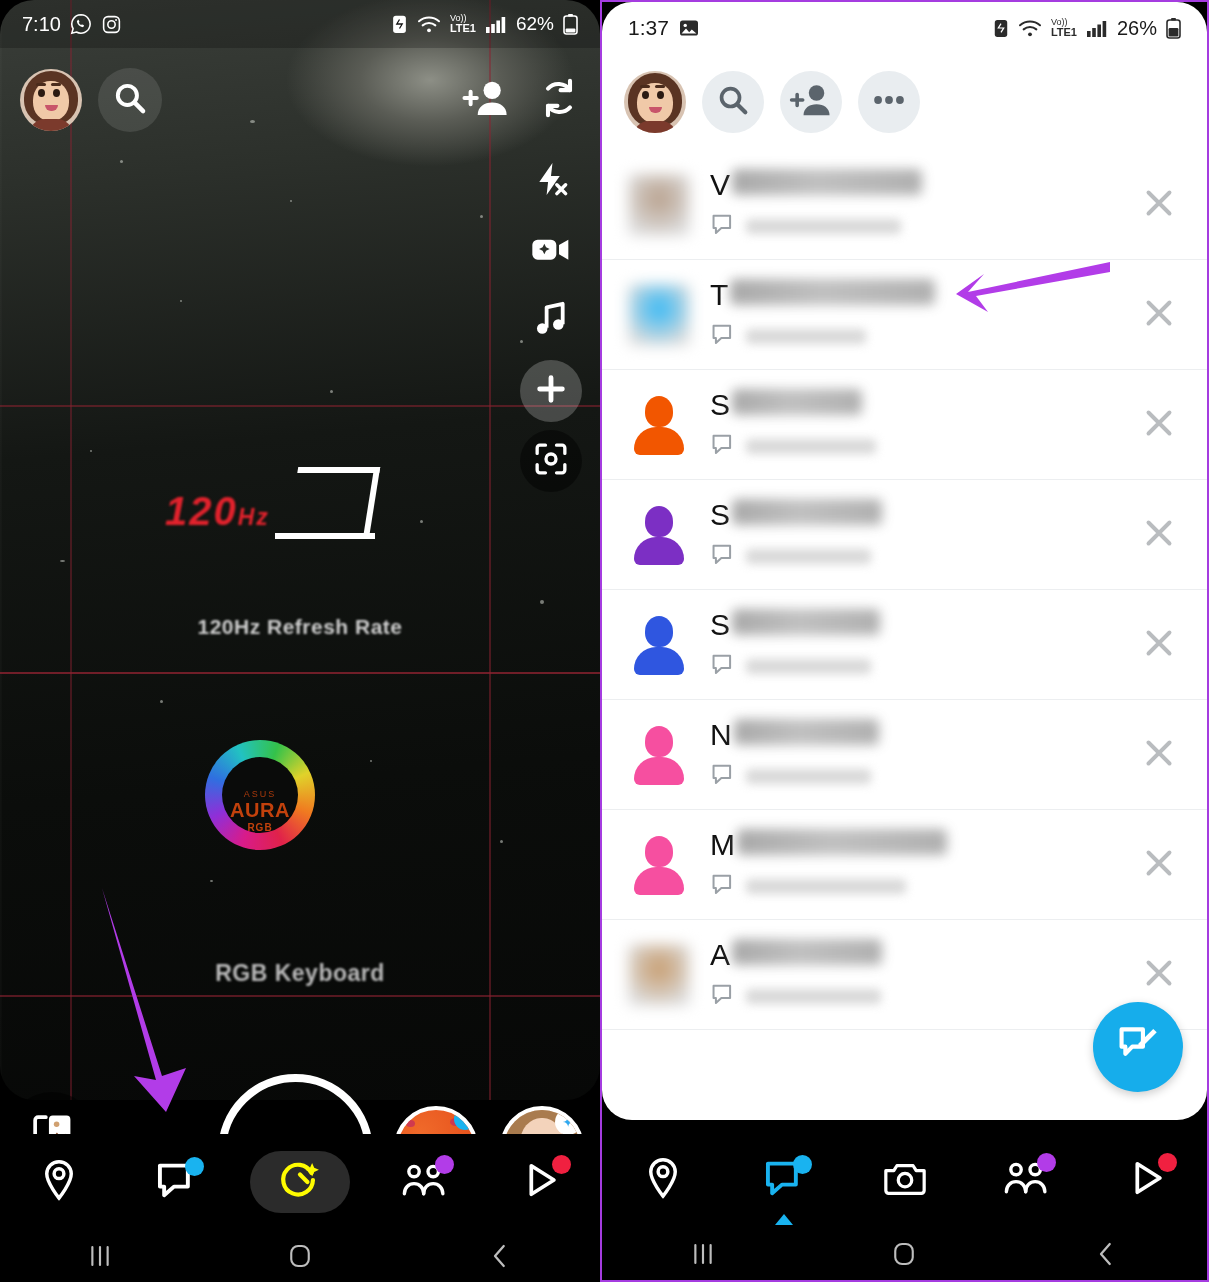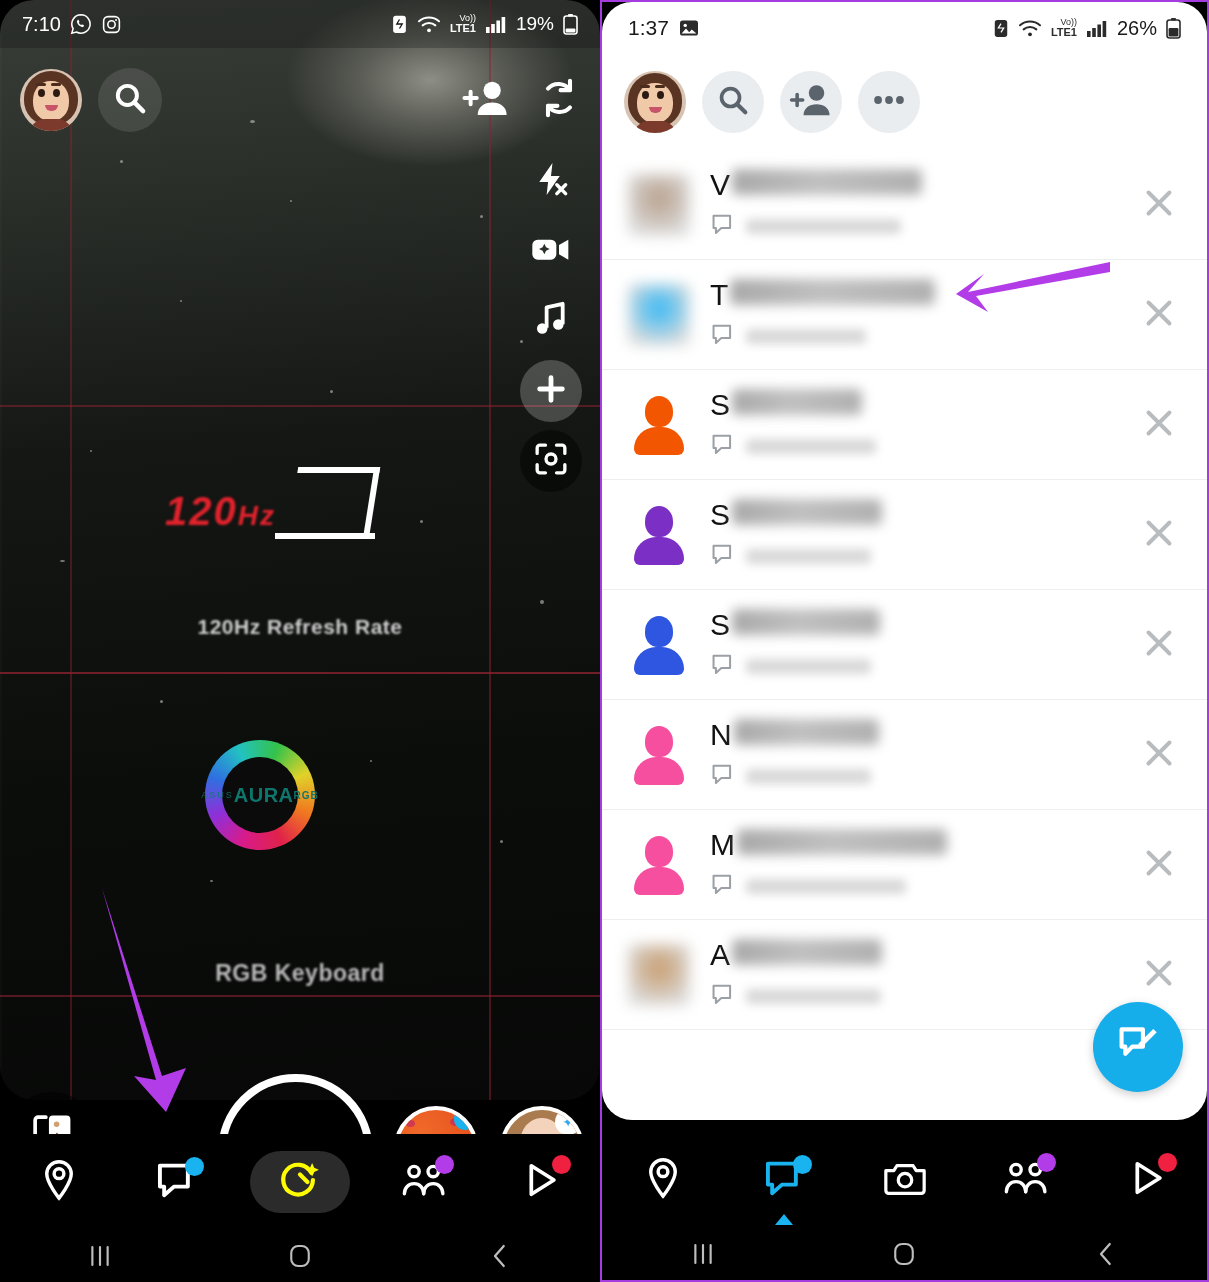--- a/index.html
+++ b/index.html
@@ -44,21 +44,21 @@
   .laser.h { height:2px; left:0; right:0; }
   .laser.v { width:2px; top:0; bottom:0; }
   .hz-badge {
     position:absolute; left:155px; top:455px; width:215px; height:125px;
   }
   .hz-num {
     position:absolute; left:10px; top:34px;
     font-size:40px; font-weight:bold; color:#e0222c; letter-spacing:2px;
     font-style: italic; filter: blur(0.9px);
   }
-  .hz-unit { font-size:28px; }
+  .hz-unit { font-size:23px; }
   .laptop-ic {
     position:absolute; left:120px; top:12px; width:100px; height:86px;
   }
   .laptop-ic .lid {
     position:absolute; left:18px; top:0; width:82px; height:66px;
     border:6px solid #fff; border-left:none; border-bottom:none;
     transform: skewX(-9deg);
   }
   .laptop-ic .base {
     position:absolute; left:0; top:66px; width:100px; height:6px; background:#fff;
@@ -70,42 +70,42 @@
   }
   .aura {
     position:absolute; left:205px; top:740px; width:110px; height:110px;
     border-radius:50%;
     background: conic-gradient(from 200deg, #d81b8a, #8f2fd8, #2f6fe0, #22c2c2, #34c24a, #e0d22a, #f07a20, #e0224a, #d81b8a);
     display:flex; align-items:center; justify-content:center;
     filter: blur(0.5px);
   }
   .aura .hole {
     width:76px; height:76px; border-radius:50%; background:#0a0b0a;
-    display:flex; flex-direction:row; align-items:center; justify-content:center;
-    color:#0f766e;
+    display:flex; flex-direction:column; align-items:center; justify-content:flex-end;
+    color:#c2410c;
   }
   .aura .brand { font-size:9px; letter-spacing:2px; opacity:.85; }
   .aura .word { font-size:20px; font-weight:bold; letter-spacing:.5px; }
   .aura .sub { font-size:10px; font-weight:bold; letter-spacing:1px; }
   .rgbkb {
     position:absolute; left:0; right:0; top:960px; text-align:center;
     color:#b9b9b9; font-size:23px; font-weight:bold; letter-spacing:.5px;
     filter: blur(1.3px);
   }
 
   
   .statusbar {
     position:absolute; left:0; top:0; width:100%; height:48px;
     display:flex; align-items:center; justify-content:space-between;
     padding:0 22px; color:#fff; font-size:20px;
     background: rgba(0,0,0,0.22);
   }
   .sb-left, .sb-right { display:flex; align-items:center; gap:9px; }
   .sb-right { font-size:19px; }
-  .mini-ic { display:inline-flex; align-items:flex-end; }
+  .mini-ic { display:inline-flex; align-items:flex-start; }
 
   
   .cam-top {
     position:absolute; left:0; top:60px; width:100%; height:80px;
     display:flex; align-items:center; padding:0 20px;
   }
   .circ-btn {
     width:64px; height:64px; border-radius:50%;
     background: rgba(255,255,255,0.11);
     display:flex; align-items:center; justify-content:center;
@@ -361,21 +361,21 @@
           <span style="font-size:11px;font-weight:bold">LTE1</span>
         </span>
         <span class="mini-ic">
           <svg width="22" height="19" viewBox="0 0 22 19">
               <rect x="1" y="12" width="3.6" height="6" fill="#fff"></rect>
               <rect x="6.2" y="9" width="3.6" height="9" fill="#fff"></rect>
               <rect x="11.4" y="5.5" width="3.6" height="12.5" fill="#fff"></rect>
               <rect x="16.6" y="2" width="3.6" height="16" fill="#fff"></rect>
             </svg>
         </span>
-        <span>19%</span>
+        <span>62%</span>
         <span class="mini-ic">
           <svg width="15" height="22" viewBox="0 0 15 22">
               <rect x="1" y="3" width="13" height="18" rx="2.5" fill="none" stroke="#fff" stroke-width="1.6"></rect>
               <rect x="5" y="1" width="5" height="2.5" rx="1" fill="#fff"></rect>
               <rect x="2.6" y="15.5" width="9.8" height="4" rx="1" fill="#fff"></rect>
             </svg>
         </span>
       </div>
     </div>
 

